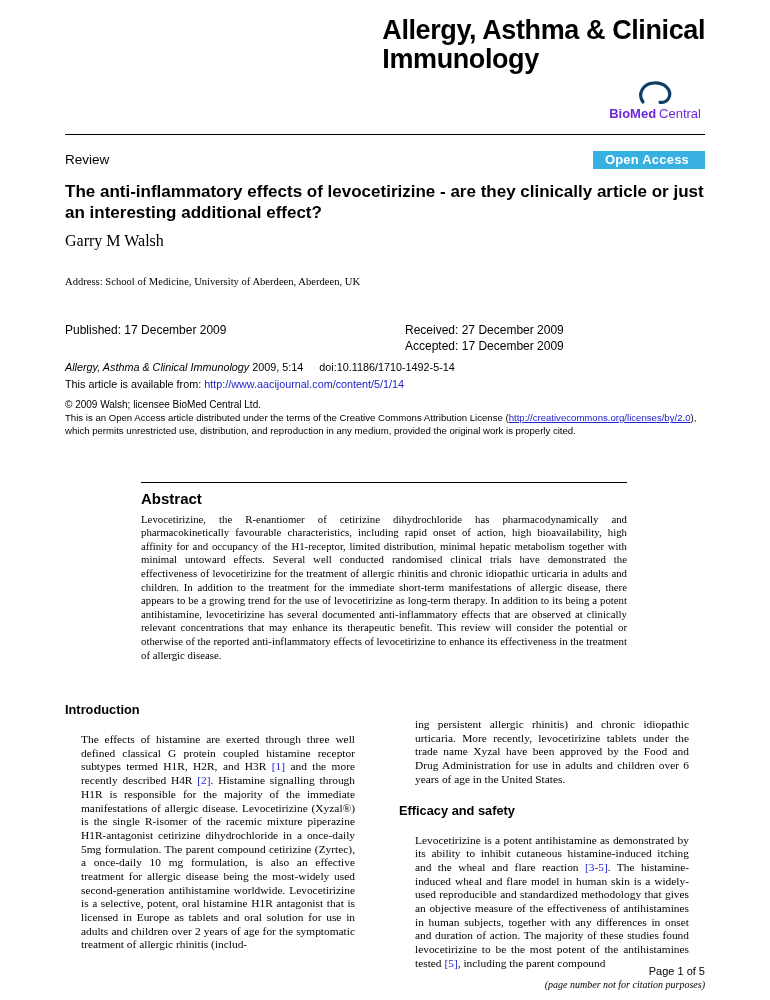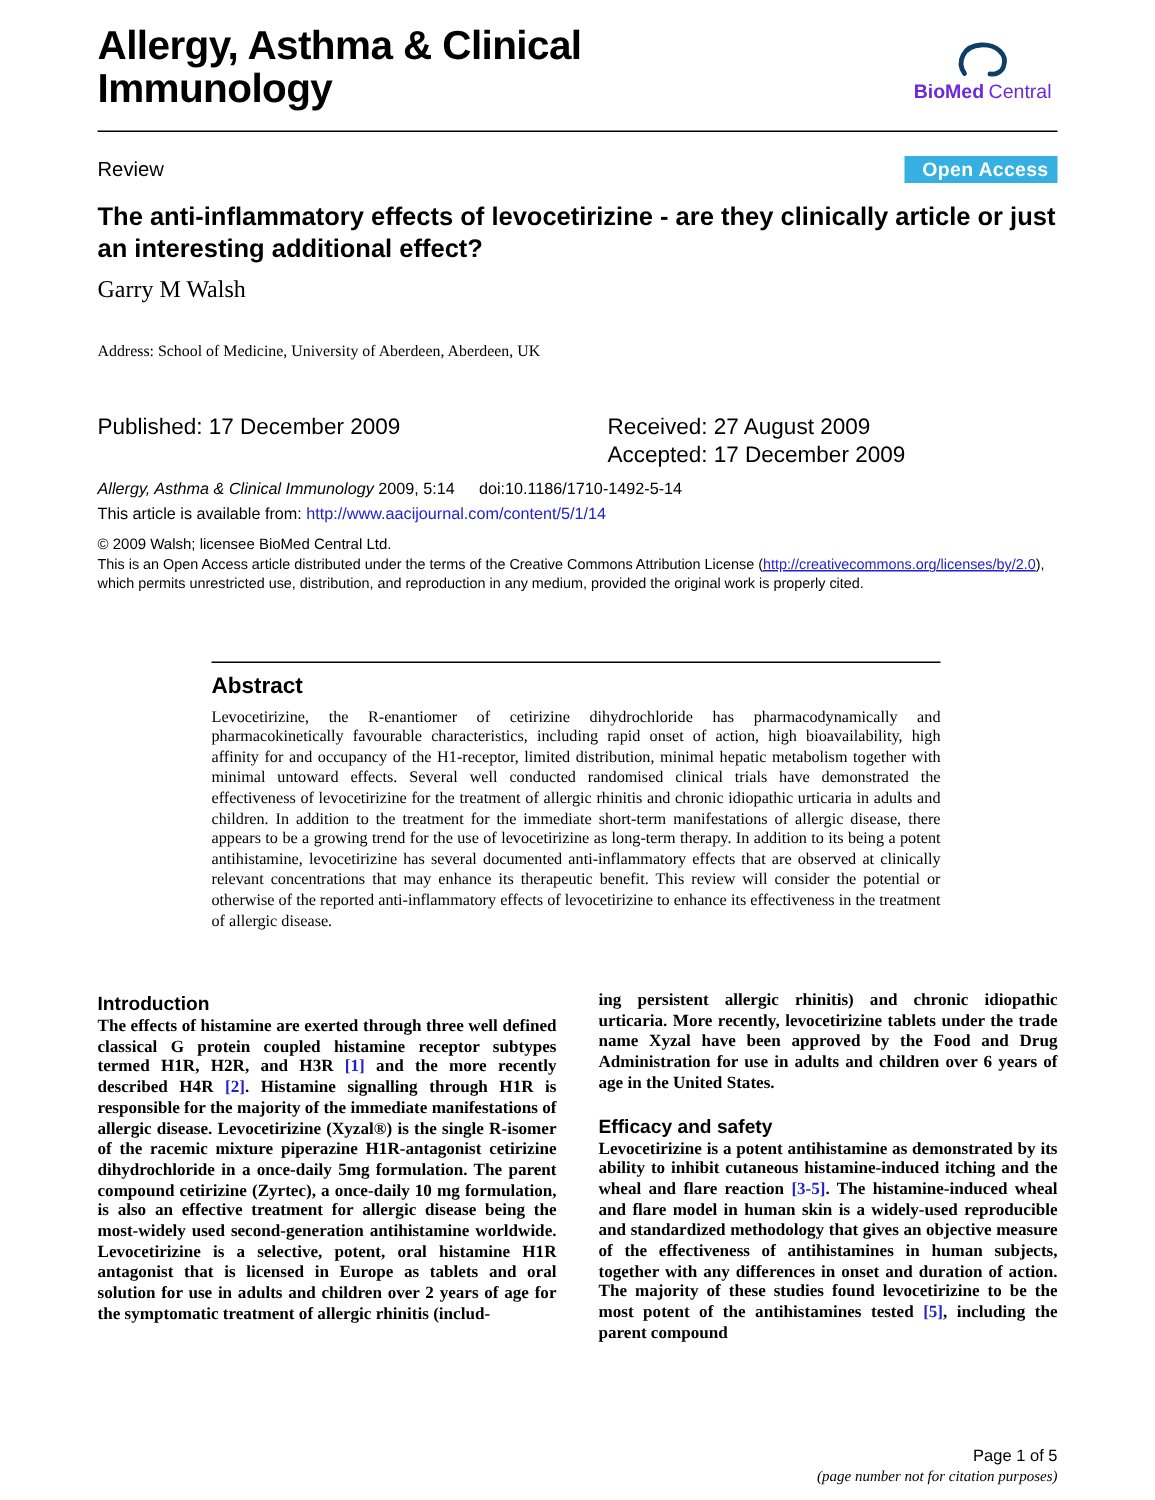--- a/index.html
+++ b/index.html
@@ -2,51 +2,51 @@
 <html><head>
 <meta charset="utf-8">
 <style>
   html,body { margin:0; padding:0; background:#ffffff; }
   .page {
     position:relative; width:770px; height:1000px; margin:0 auto;
     background:#ffffff; box-sizing:border-box; padding:16px 65px 0 65px;
     font-family:"Liberation Serif", serif; color:#000; overflow:hidden;
   }
   
-  .masthead { display:flex; justify-content:space-between; align-items:center; }
+  .masthead { display:flex; justify-content:space-between; align-items:flex-end;flex-direction:column; }
   .journal-title {
     font-family:"Liberation Sans", sans-serif; font-weight:700;
     font-size:27px; line-height:1.07; letter-spacing:-0.4px; color:#000;
   }
   .logo { text-align:center; padding-top:6px; padding-right:4px; }
   .logo-mark { display:block; margin:0 auto; }
   .logo-text { font-family:"Liberation Sans", sans-serif; font-size:13px; color:#6d28d9; margin-top:1px; white-space:nowrap; }
   .logo-biomed { font-weight:700; }
   .logo-central { margin-left:3px; font-weight:400; }
 
   .rule { border-top:1.2px solid #000; margin-top:13px; height:0; }
 
   
   .review-row { display:flex; justify-content:space-between; align-items:center; margin-top:16px; font-family:"Liberation Sans", sans-serif;gap:45px; }
   .review-label { font-size:13.5px; }
   .open-access-badge {
     background:#35b0e0; color:#ffffff; font-weight:700; font-size:13px;
-    padding:1px 6px 2px 12px; letter-spacing:0.2px;
+    padding:1px 16px 2px 12px; letter-spacing:0.2px;
   }
 
   .article-title {
     font-family:"Liberation Sans", sans-serif; font-size:17px; font-weight:700;
     line-height:1.25; margin:12px 0 0 0; max-width:645px;
   }
   .author-name { font-size:16px; margin-top:9px; }
 
   .contact-block { margin-top:26px; font-size:10.6px; }
   .contact-block > div { margin-bottom:5px; }
 
-  .dates-row { display:flex; margin-top:36px; font-family:"Liberation Sans", sans-serif; font-size:15px; }
+  .dates-row { display:flex; margin-top:36px; font-family:"Liberation Sans", sans-serif; font-size:12px; }
   .published { width:340px; }
   .received-accepted > div { margin-bottom:2px; }
 
   .citation-line { margin-top:6px; font-family:"Liberation Sans", sans-serif; font-size:10.8px; }
   .journal-italic { font-style:italic; }
   .doi { margin-left:16px; }
 
   .available-line { margin-top:5px; font-family:"Liberation Sans", sans-serif; font-size:10.8px; }
   .copyright-line { margin-top:9px; font-family:Liberation Sans, sans-serif; font-size:10px; }
   .license-text { margin-top:2px; font-family:"Liberation Sans", sans-serif; font-size:9.6px; line-height:1.32; }
@@ -58,21 +58,21 @@
   
   .abstract { margin:44px 0 0 76px; width:486px; border-top:1.5px solid #000; padding-top:5px; }
   .abstract-heading { font-family:"Liberation Sans", sans-serif; font-weight:700; font-size:15px; margin-top:2px; }
   .abstract-text { font-size:10.8px; line-height:1.26; text-align:justify; margin:6px 0 0 0; }
 
   
   .columns { display:flex; gap:28px; margin-top:40px; }
   .col { flex:1; min-width:0; }
   .section-heading { font-family:"Liberation Sans", sans-serif; font-weight:700; font-size:12.8px; margin:0 0 2px 0; }
   .col .mt { margin-top:13px; }
-  .body-text { font-size:11.4px; line-height:1.2; text-align:justify; margin:0;font-weight:bold; }
+  .body-text { font-size:11.4px; line-height:1.2; text-align:justify; margin:16px; }
 
   
   .footer { position:absolute; right:65px; bottom:10px; text-align:right; }
   .footer-page { font-family:"Liberation Sans", sans-serif; font-size:11px; }
   .footer-note { font-style:italic; font-size:10px; margin-top:2px; }
 </style>
 </head>
 <body>
 
 <div class="page">
@@ -103,21 +103,21 @@
 
   <div class="author-name">Garry M Walsh</div>
 
   <div class="contact-block">
     <div>Address: School of Medicine, University of Aberdeen, Aberdeen, UK</div>
   </div>
 
   <div class="dates-row">
     <div class="published">Published: 17 December 2009</div>
     <div class="received-accepted">
-      <div>Received: 27 August 2009</div>
+      <div>Received: 27 December 2009</div>
       <div>Accepted: 17 December 2009</div>
     </div>
   </div>
 
   <div class="citation-line">
     <span class="journal-italic">Allergy, Asthma &amp; Clinical Immunology</span><span> 2009, 5:14</span><span class="doi">doi:10.1186/1710-1492-5-14</span>
   </div>
 
   <div class="available-line">
     <span>This article is available from: </span><a class="link">http://www.aacijournal.com/content/5/1/14</a>

